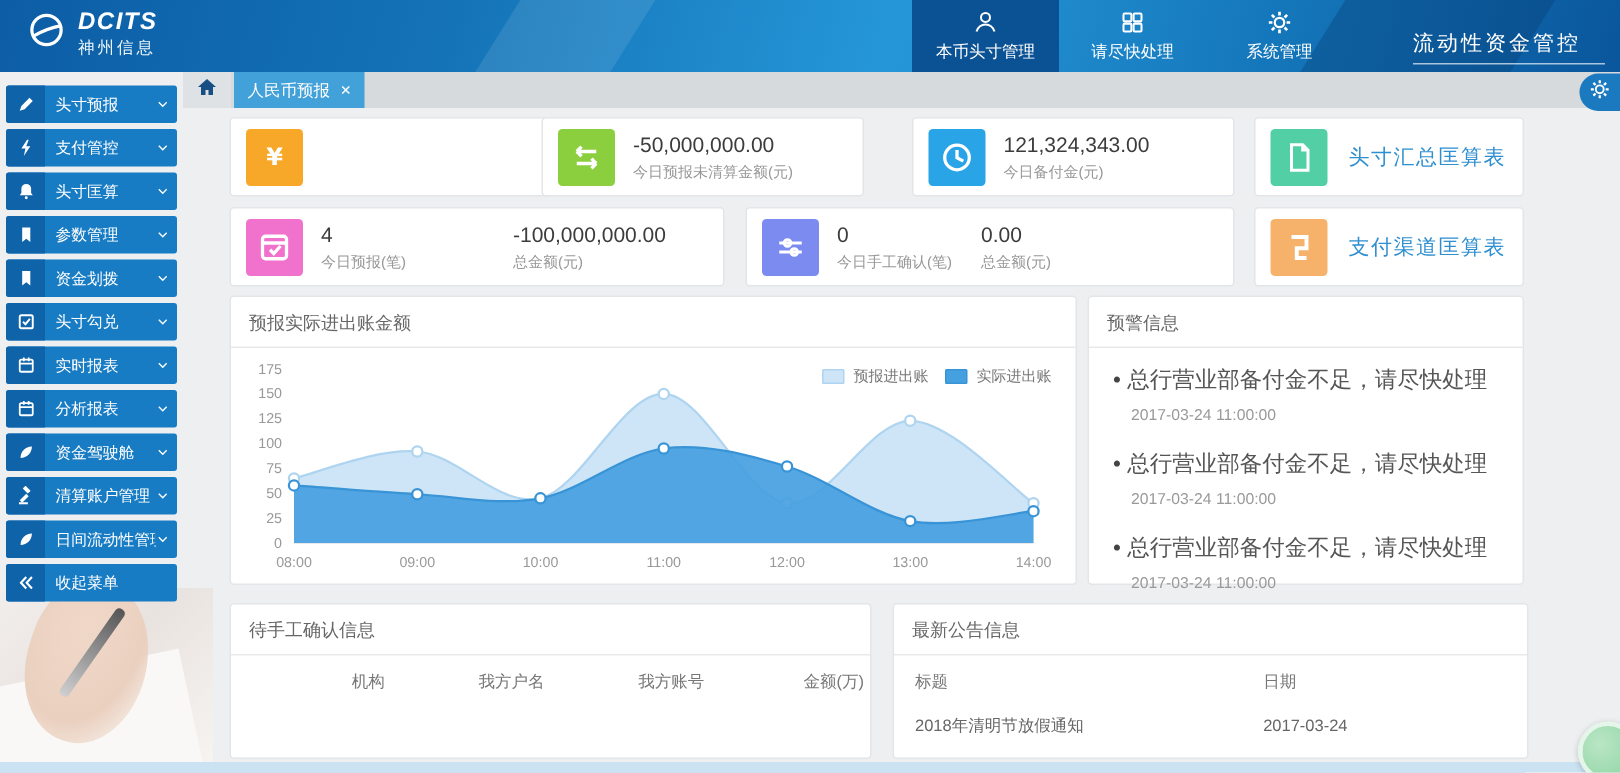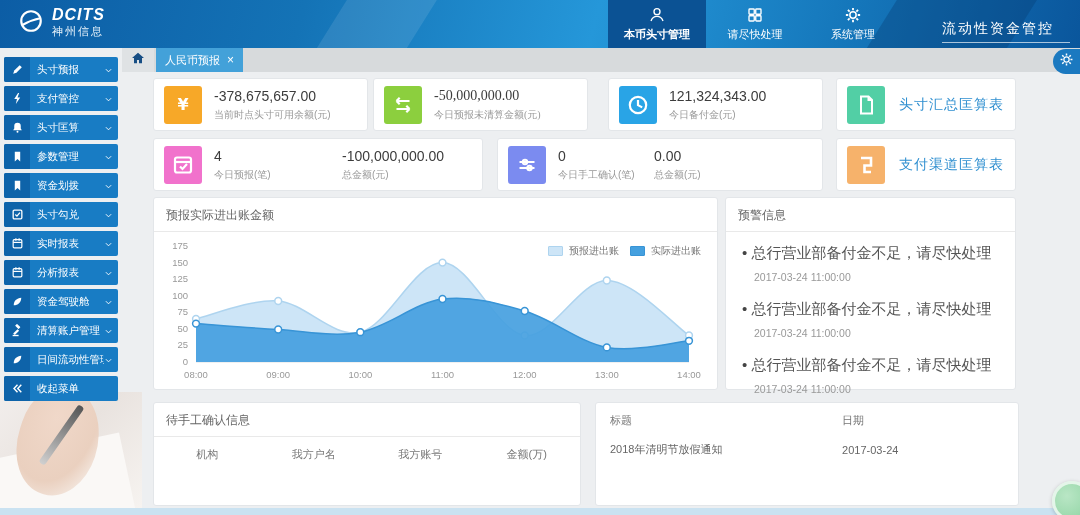--- a/index.html
+++ b/index.html
@@ -10,21 +10,21 @@
   .header { position:absolute; left:0; top:0; width:1080px; height:48px;
     background:linear-gradient(105deg,#0c5da5 0%,#1473b6 28%,#2597d9 55%,#1577bb 78%,#0a569c 100%); overflow:hidden; z-index:30; }
   .header .streak { position:absolute; background:rgba(255,255,255,.10); transform:skewX(-32deg); }
   .streak.s1 { left:330px; top:-8px; width:90px; height:70px; }
   .streak.s2 { left:880px; top:-8px; width:140px; height:70px; background:rgba(6,60,115,.35); }
   .logo { position:absolute; left:18px; top:6px; display:flex; align-items:center; gap:8px; }
   .logo-text .t1 { color:#fff; font-size:16px; font-weight:bold; font-style:italic; letter-spacing:1px; }
   .logo-text .t2 { color:#eaf4fb; font-size:11px; letter-spacing:2px; }
   .topnav { position:absolute; left:608px; top:0; height:48px; display:flex; }
   .nav-item { width:98px; height:48px; display:flex; flex-direction:column; align-items:center; justify-content:center; gap:3px; cursor:pointer; }
-  .nav-item.active { background:#0b5294;font-weight:bold; }
+  .nav-item.active { background:#0b5294; }
   .nav-item .lbl { color:#fff; font-size:11px; }
   .hdr-right { position:absolute; right:10px; top:20px; width:128px; text-align:left; }
   .sys-title { color:#fff; font-size:14px; letter-spacing:2px; padding-bottom:4px; border-bottom:1px solid rgba(255,255,255,.65); }
   .user-row { margin-top:5px; display:flex; align-items:center; justify-content:center; gap:14px; color:#eaf4fb; font-size:11px; }
   .user-row .chunk { display:flex; align-items:center; gap:4px; cursor:pointer; }
 
   
   .gear-fab { position:absolute; right:0; top:49px; width:27px; height:25px; background:#1b79c0;
     border-radius:13px 0 0 13px; display:flex; align-items:center; justify-content:center; z-index:40; cursor:pointer; }
 
@@ -58,21 +58,21 @@
   .card .val { font-size:14px; color:#3c3c3c; }
   .card .cap { font-size:10px; color:#989898; margin-top:4px; white-space:nowrap; }
   .card.link-card { gap:14px; cursor:pointer; }
   .card.link-card .llbl { font-size:14px; color:#2f8fd0; letter-spacing:1px; white-space:nowrap; }
   .dblcol { display:flex; }
   .dblcol .col { padding-right:10px; }
   .c5 .col.first { width:128px; }
   .c6 .col.first { width:96px; }
 
   .card1 { left:153px; top:78px;  width:215px; height:53px; }
-  .card2 { left:373px; top:78px;  width:215px; height:53px;font-family:Liberation Serif, serif; }
+  .card2 { left:361px; top:78px;  width:215px; height:53px; }
   .card3 { left:608px; top:78px;  width:215px; height:53px; }
   .card4 { left:836px; top:78px;  width:180px; height:53px; }
   .card5 { left:153px; top:138px; width:330px; height:53px; }
   .card6 { left:497px; top:138px; width:326px; height:53px; }
   .card7 { left:836px; top:138px; width:180px; height:53px; }
 
   
   .panel-title { font-size:12px; color:#666; padding:9px 12px 7px 12px; border-bottom:1px solid #e9e9e9; }
   .chart-panel { left:153px; top:197px; width:565px; height:193px; }
   .alert-panel { left:725px; top:197px; width:291px; height:193px; }
@@ -86,21 +86,21 @@
 
   .alert-list { list-style:none; padding:12px 14px 0 16px; }
   .alert-list li { margin-bottom:17px; }
   .alert-list .atxt { font-size:15px; color:#555; }
   .alert-list .atxt:before { content:"•  "; color:#444; }
   .alert-list .atime { font-size:10.5px; color:#999; margin-top:8px; padding-left:12px; }
 
   table { width:100%; border-collapse:collapse; }
   th { font-size:11px; color:#777; font-weight:normal; padding:10px 4px 6px 4px; }
   td { font-size:11px; color:#666; padding:8px 4px; }
-  .manual-panel th { text-align:center; width:25%; }
+  .manual-panel th { text-align:right; width:25%; }
   .notice-panel th, .notice-panel td { text-align:left; padding-left:14px; }
   .notice-panel th:first-child, .notice-panel td:first-child { width:55%; }
 
   .float-badge { position:absolute; right:-12px; bottom:-6px; width:40px; height:40px; border-radius:50%;
     background:radial-gradient(circle at 35% 35%, #b9e6c5, #8fd4a3); border:3px solid #e4f5e9; z-index:50; cursor:pointer;
     box-shadow:0 1px 4px rgba(0,0,0,.2); }
 </style>
 </head>
 <body>
 
@@ -334,24 +334,20 @@
   <div class="hand"></div>
   <div class="pen"></div>
 </div>
 <div class="bottom-strip"></div>
 
 <div class="card card1">
   <div class="cicon" id="ic1" style="background: rgb(247, 168, 40);">
       <svg width="24" height="24" viewBox="0 0 24 24">
         <text x="12" y="17" font-size="16" font-weight="bold" fill="#fff" text-anchor="middle" font-family="DejaVu Sans,sans-serif">¥</text>
       </svg>
-    </div>
-  <div>
-      <div class="val">-378,675,657.00</div>
-       <div class="cap">当前时点头寸可用余额(元)</div>
     </div>
 </div>
 <div class="card card2">
   <div class="cicon" id="ic2" style="background: rgb(140, 207, 62);">
       <svg width="24" height="24" viewBox="0 0 24 24">
         <g stroke="#fff" stroke-width="2.2" fill="none">
           <path d="M18.5 8h-13m0 0l3.2-3.2M5.5 8l3.2 3.2"></path>
           <path d="M5.5 16h13m0 0l-3.2-3.2m3.2 3.2l-3.2 3.2"></path>
         </g>
       </svg>
@@ -511,20 +507,21 @@
           <th>机构</th>
           <th>我方户名</th>
           <th>我方账号</th>
           <th>金额(万)</th>
         </tr>
       </thead>
     <tbody id="manual-body"></tbody>
   </table>
 </div>
 <div class="panel notice-panel">
+  <div class="panel-title">最新公告信息</div>
   <table>
     <thead>
         <tr id="notice-head">
           <th>标题</th>
           <th>日期</th>
         </tr>
       </thead>
     <tbody id="notice-body">
         <tr>
           <td>2018年清明节放假通知</td>

